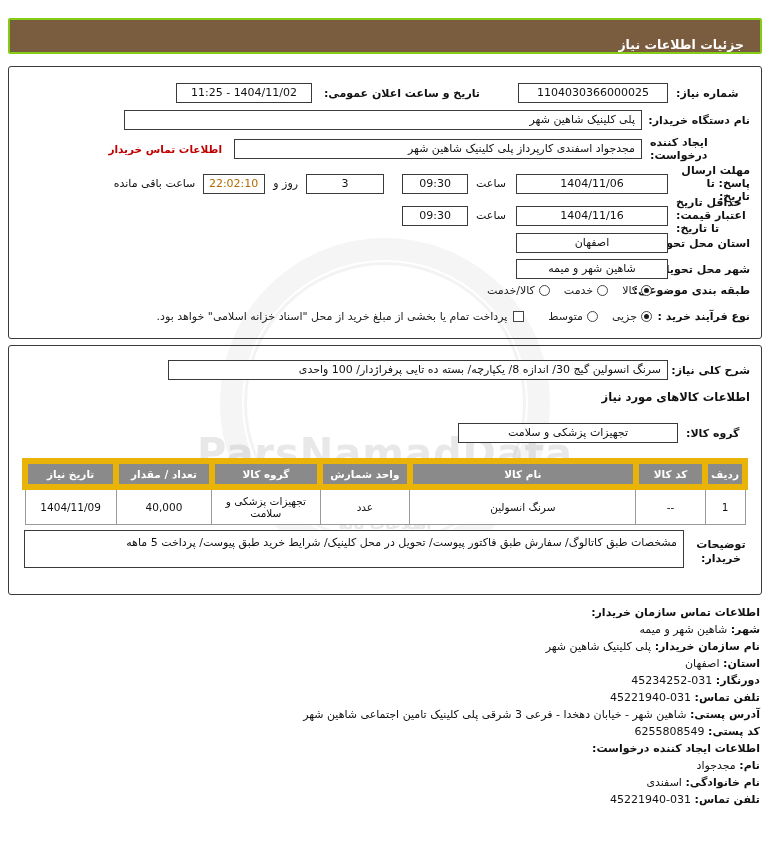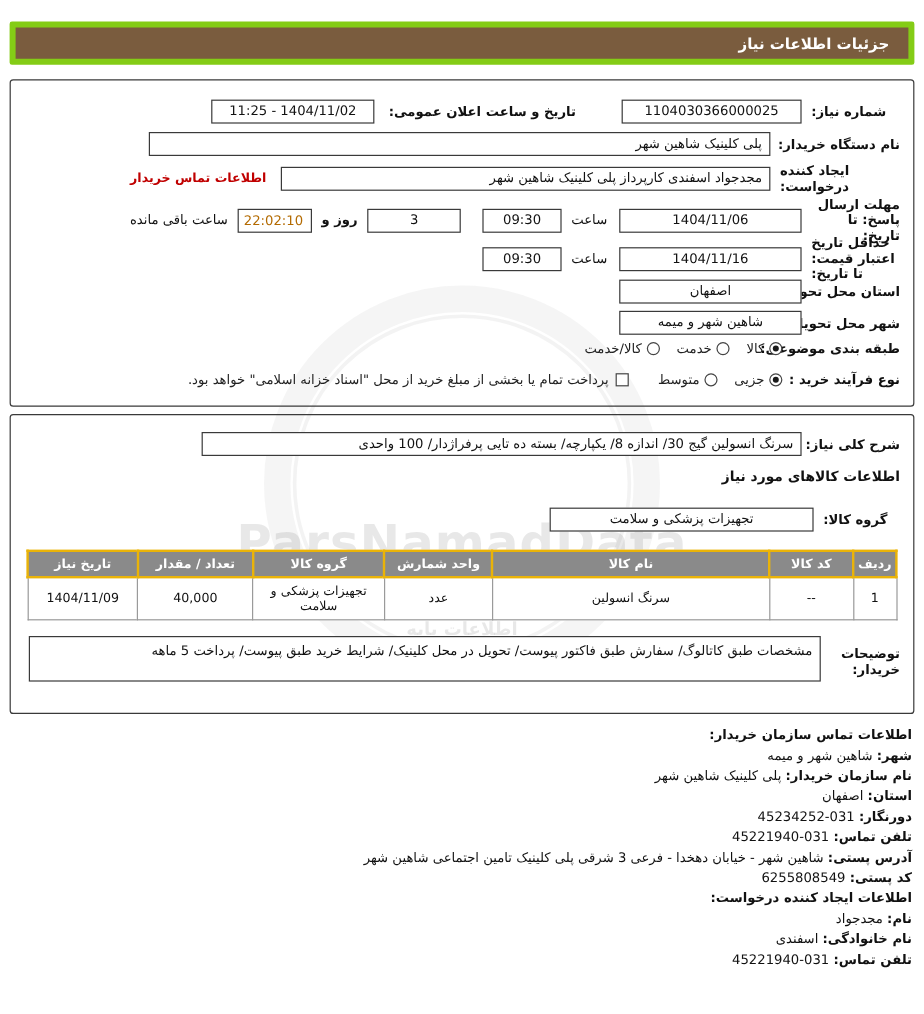--- a/index.html
+++ b/index.html
@@ -19,24 +19,24 @@
     background: #ffffff;
     overflow: hidden;
   }
 
   
   .header-bar {
     position: absolute;
     top: 18px; right: 8px; left: 8px;
     height: 36px;
     background: #7a5c3e;
-    border: 5px solid #84cc16;
+    border: 2px solid #84cc16;
     border-radius: 2px;
     display: flex;
-    align-items: center;
+    align-items: flex-end;
     justify-content: flex-start;
     padding: 0 16px;
   }
   .header-title {
     color: #ffffff;
     font-size: 12.5px;
     font-weight: bold;
     letter-spacing: 0;
   }
 
@@ -162,21 +162,21 @@
   
   table.items {
     position: absolute;
     border-collapse: collapse;
     font-size: 10.5px;
     background: #fff;
   }
   table.items th {
     background: #8a8a8a;
     color: #ffffff;
-    border: 2px solid #eab308;
+    border: 6px solid #eab308;
     font-weight: bold;
     padding: 4px 3px;
     text-align: center;
     white-space: nowrap;
   }
   table.items td {
     border: 1px solid #9a9a9a;
     padding: 5px 3px;
     text-align: center;
     color: #111;
@@ -235,21 +235,21 @@
     <div class="fld right" style="width:408px; margin-right:8px;">مجدجواد اسفندی کارپرداز پلی کلینیک شاهین شهر</div>
     <a class="link" href="#" style="margin-right:12px;">اطلاعات تماس خریدار</a>
   </div>
 
   <div class="row" style="top:164px; right:20px;">
     <div class="lbl" style="width:74px; line-height:13px; white-space:normal; text-align:right;">مهلت ارسال پاسخ: تا تاریخ:</div>
     <div class="fld" style="width:152px; margin-right:8px;">1404/11/06</div>
     <div class="lbl" style="margin-right:10px; font-weight:normal;">ساعت</div>
     <div class="fld" style="width:66px; margin-right:8px;">09:30</div>
     <div class="fld" style="width:78px; margin-right:18px;">3</div>
-    <div class="lbl" style="margin-right:8px; font-weight:bold;">روز و</div>
+    <div class="lbl" style="margin-right:8px; font-weight:normal;">روز و</div>
     <div class="fld" style="width:62px; margin-right:8px; color:#b36a00;">22:02:10</div>
     <div class="lbl" style="margin-right:8px; font-weight:normal;">ساعت باقی مانده</div>
   </div>
 
   <div class="row" style="top:196px; right:20px;">
     <div class="lbl" style="width:74px; line-height:13px; white-space:normal; text-align:left;">حداقل تاریخ اعتبار قیمت: تا تاریخ:</div>
     <div class="fld" style="width:152px; margin-right:8px;">1404/11/16</div>
     <div class="lbl" style="margin-right:10px; font-weight:normal;">ساعت</div>
     <div class="fld" style="width:66px; margin-right:8px;">09:30</div>
   </div>
@@ -335,21 +335,21 @@
         <td>سرنگ انسولین</td>
         <td>عدد</td>
         <td>تجهیزات پزشکی و سلامت</td>
         <td>40,000</td>
         <td>1404/11/09</td>
       </tr>
     </tbody>
   </table>
 
   <div class="row" style="top:530px; right:20px; align-items:flex-start;">
-    <div class="lbl" style="width:58px; line-height:14px; white-space:normal; text-align:right; padding-top:8px;">توضیحات خریدار:</div>
+    <div class="lbl" style="width:58px; line-height:14px; white-space:normal; text-align:center; padding-top:8px;">توضیحات خریدار:</div>
     <div class="fld right" style="width:660px; height:38px; line-height:17px; white-space:normal; padding:3px 6px; margin-right:8px;">مشخصات طبق کاتالوگ/ سفارش طبق فاکتور پیوست/ تحویل در محل کلینیک/ شرایط خرید طبق پیوست/ پرداخت 5 ماهه</div>
   </div>
 
   <div class="contact">
     <div class="ttl">اطلاعات تماس سازمان خریدار:</div>
     <div>
       <span class="k">شهر:</span>
       <span>شاهین شهر و میمه</span>
     </div>
     <div>

